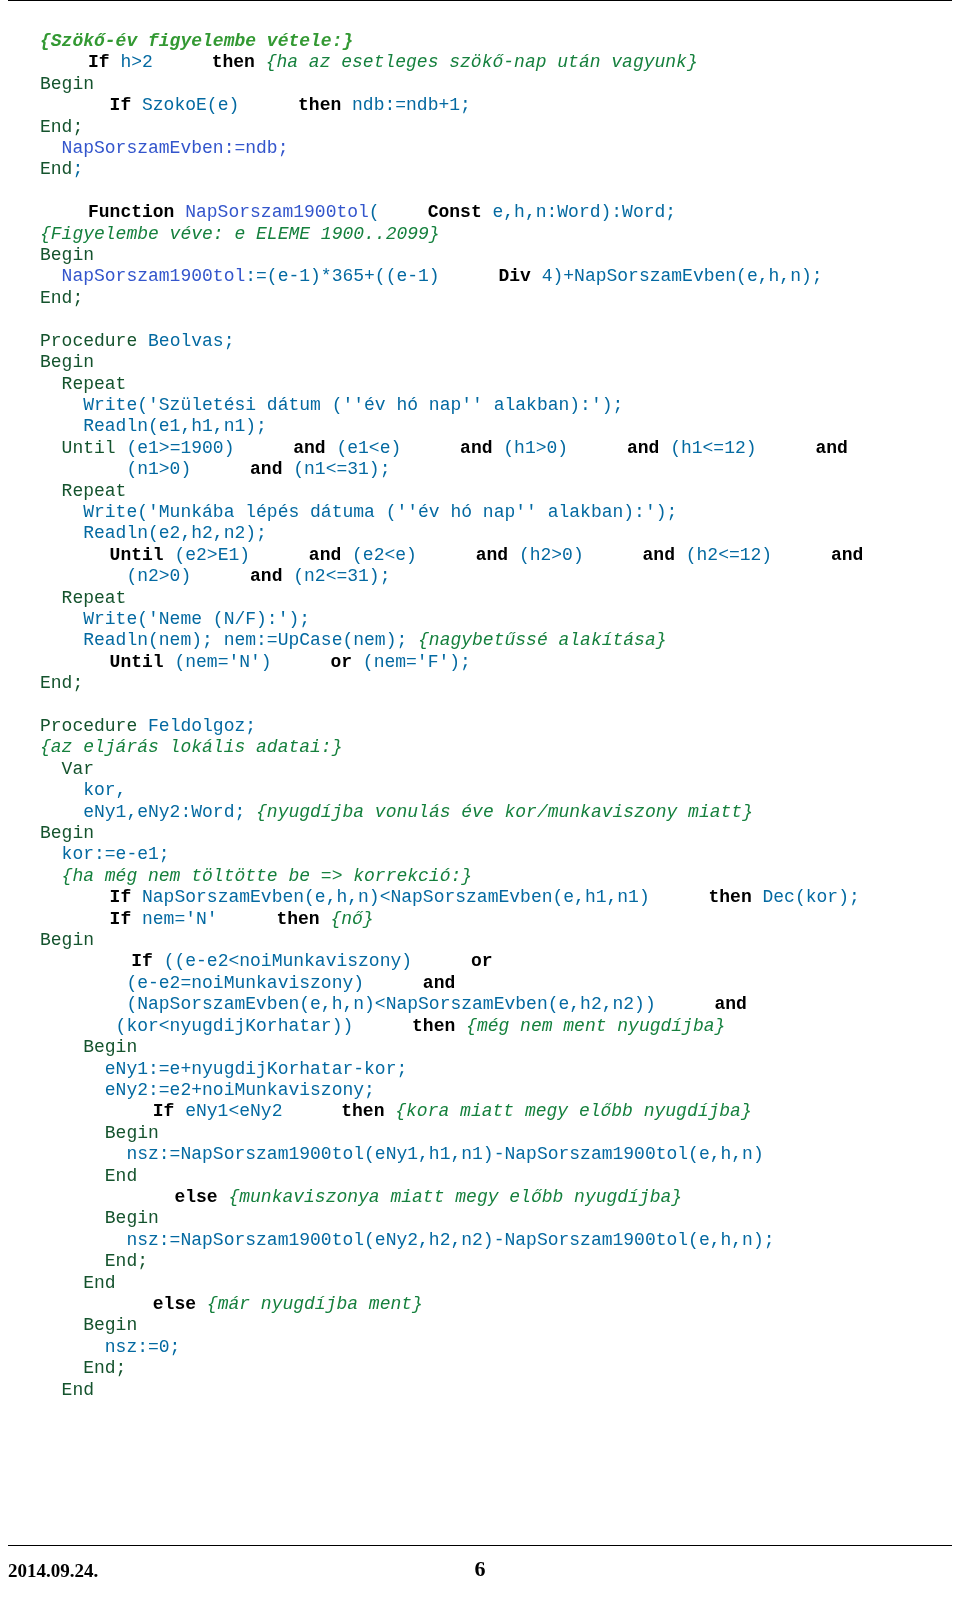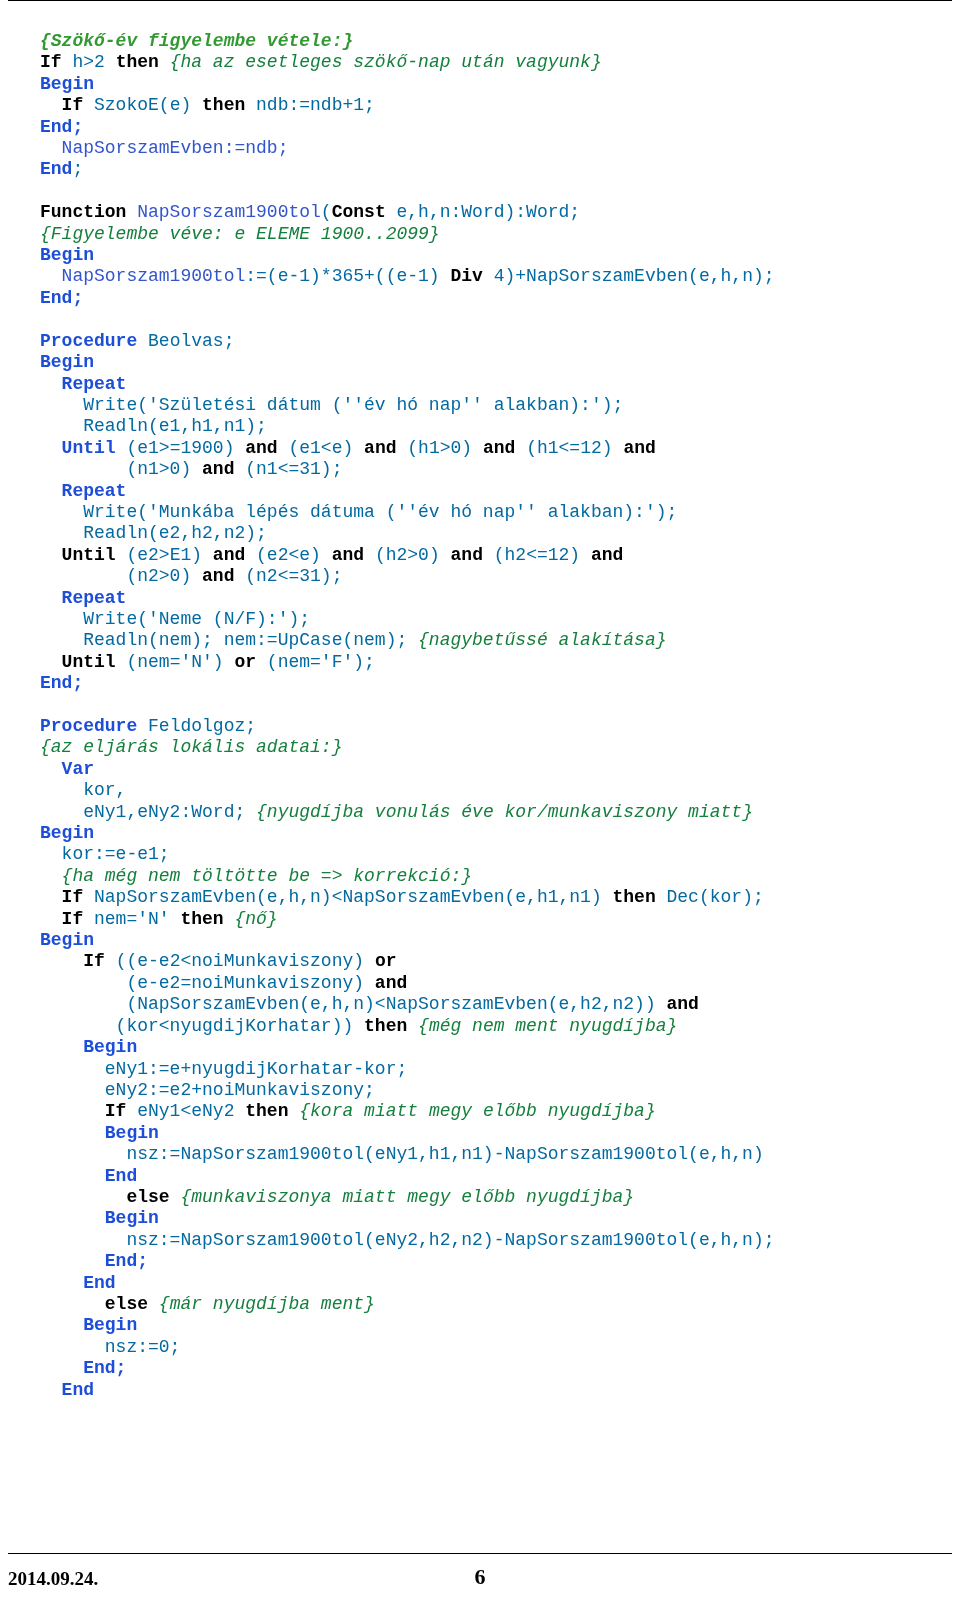--- a/index.html
+++ b/index.html
@@ -43,32 +43,32 @@
     font-family: "Liberation Mono", "DejaVu Sans Mono", monospace;
     font-size: 18px;
     line-height: 21.4px;
     padding: 30px 0 0 40px;
     white-space: pre;
   }
   .code .line {
     white-space: pre;
     min-height: 21.4px;
   }
-  .kw { color: #1d4ed8; font-weight: bold; }
-  .kw2 { color: #000000; font-weight: bold; }
+  .kw { color: #14532d; font-weight: normal; }
+  .kw2 { color: #000000; font-weight: bold; margin-left: 48px; }
   .id { color: #3355cc; }
   .cmt { color: #15803d; font-style: italic; }
   .cmt-b { color: #339933; font-style: italic; font-weight: bold; }
   .plain { color: #0369a1; }
   .footer {
     position: absolute;
     left: 0;
     right: 0;
     bottom: 0;
-    height: 56px;
+    height: 64px;
   }
   .footer-inner {
     position: relative;
     height: 100%;
     font-family: "Liberation Serif", serif;
     font-weight: bold;
     font-size: 19px;
   }
   .footer-date {
     position: absolute;

